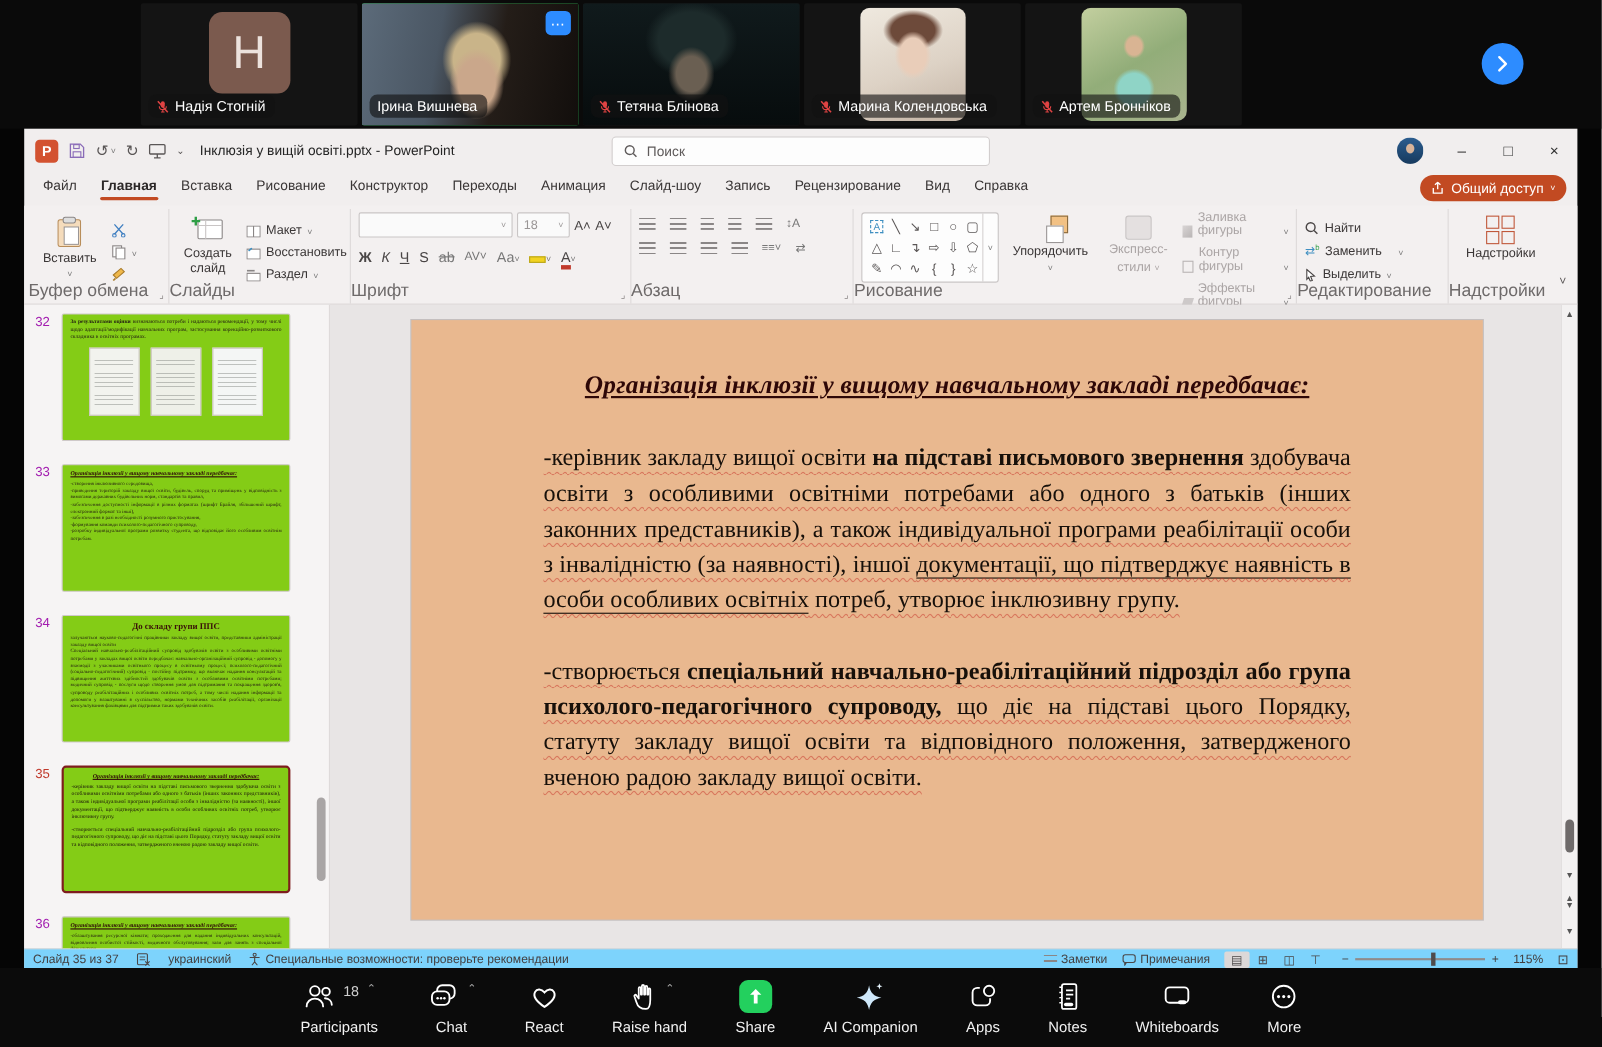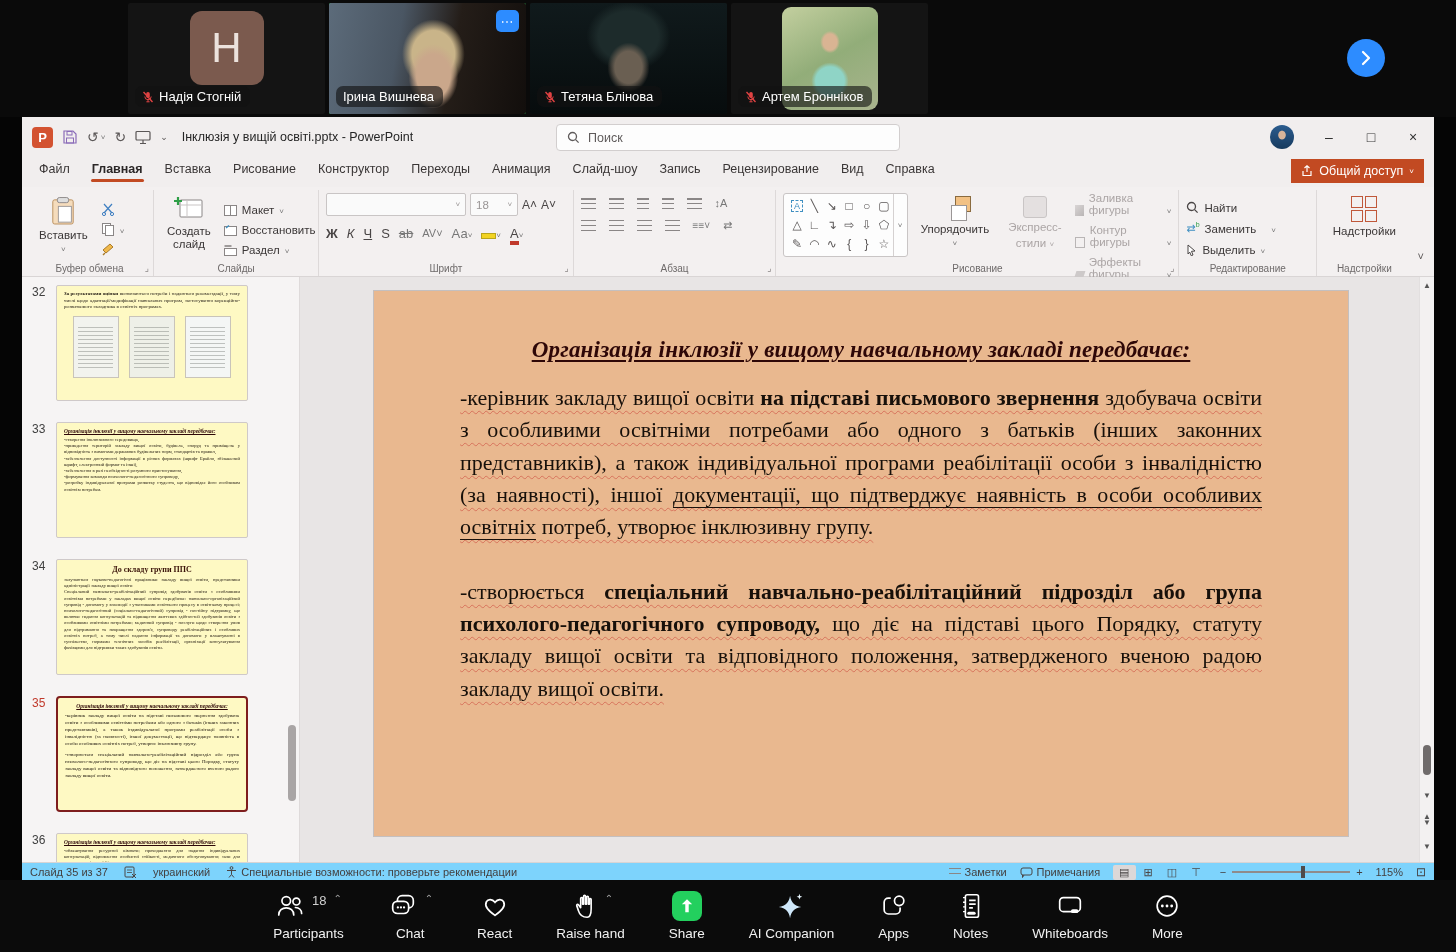--- a/index.html
+++ b/index.html
@@ -52,26 +52,26 @@
   .tb-right{position:absolute;right:0;top:0;height:40px;display:flex;align-items:center}
   .tb-avatar{width:24px;height:24px;border-radius:50%;margin-right:14px;
       background:radial-gradient(6px 7px at 50% 42%,#d8b49a 0 55%,rgba(0,0,0,0) 70%),linear-gradient(#2c5d8f,#173a5e)}
   .winbtn{width:42px;height:40px;display:flex;align-items:center;justify-content:center;color:#333;font-size:14px}
 
   .menubar{height:30px;display:flex;align-items:flex-start;padding:0 6px;position:relative}
   .tab{padding:5px 11px;font-size:12.5px;color:#3a3636;position:relative;cursor:pointer}
   .tab.active{font-weight:700;color:#2b2727}
   .tab.active::after{content:"";position:absolute;left:10px;right:10px;bottom:-1px;height:3px;
       border-radius:2px;background:#c24a22}
-  .share-btn{position:absolute;right:10px;top:2px;height:24px;background:#c24a22;color:#fff;border-radius:0;
+  .share-btn{position:absolute;right:10px;top:2px;height:24px;background:#c24a22;color:#fff;border-radius:12px;
       display:flex;align-items:center;gap:6px;padding:0 10px;font-size:12.5px}
 
   .ribbon{height:90px;background:#f3f0f0;border-bottom:1px solid #d9d5d5;display:flex;padding:3px 2px 0 4px;box-sizing:border-box}
   .rgroup{position:relative;border-right:1px solid #ddd9d9;padding:3px 7px 17px;display:flex;gap:7px}
-  .rgroup-label{position:absolute;bottom:2px;left:0;right:0;text-align:center;font-size:10px;color:#6e6a6a}
+  .rgroup-label{position:absolute;bottom:2px;left:0;right:0;text-align:left;font-size:16px;color:#6e6a6a}
   .launcher{position:absolute;bottom:3px;right:4px;font-size:9px;color:#8a8686}
   .bigbtn{display:flex;flex-direction:column;align-items:center;justify-content:flex-start;gap:3px;
       padding:3px 6px;border-radius:3px;font-size:11.5px;color:#3b3737;text-align:center;line-height:1.15}
   .smallcol{display:flex;flex-direction:column;justify-content:space-between;padding:3px 0}
   .sbtn{display:flex;align-items:flex-end;gap:5px;font-size:11.5px;color:#3b3737;height:20px}
   .sbtn .chev{font-size:8px;color:#777}
   .combo{border:1px solid #c9c5c5;background:#fafafa;height:21px;border-radius:2px;color:#9a9696;
       display:flex;align-items:center;justify-content:space-between;padding:0 5px;font-size:11.5px}
   .fontrow{display:flex;align-items:center;gap:9px;height:26px;font-size:13px;color:#4a4646}
   .fontrow .fx{cursor:pointer}
@@ -88,23 +88,23 @@
   .arrange-ic i.b{left:9px;top:9px;background:#fff;border-color:#9a9696}
   .addins-ic{display:grid;grid-template-columns:12px 12px;gap:2px}
   .addins-ic i{width:12px;height:12px;border:1.5px solid #c0583a;box-sizing:border-box}
   .ribbon-chev{align-self:flex-end;margin:0 8px 14px 6px;color:#5a5656;font-size:11px}
 
   
   .pptbody{position:relative;height:585px;display:flex}
   .thumb-panel{position:relative;width:278px;background:#f6f4f4;border-right:1px solid #dedada;
       overflow:hidden;padding-top:8px;box-sizing:border-box}
   .thumb-row{display:flex;margin:0 0 21px 0}
-  .thumb-num{width:34px;text-align:left;padding-left:10px;font-size:12px;color:#404040;box-sizing:border-box}
+  .thumb-num{width:34px;text-align:left;padding-left:10px;font-size:12px;color:#a21caf;box-sizing:border-box}
   .thumb-num.sel{color:#c0392b}
-  .thumb-box{width:192px;height:116px;background:#fef9c3;border:1px solid #cfc9c9;border-radius:2px;
+  .thumb-box{width:208px;height:116px;background:#84cc16;border:1px solid #cfc9c9;border-radius:2px;
       overflow:hidden;position:relative;box-sizing:border-box;padding:5px 7px}
   .thumb-box.selected{border:2.5px solid #7e1d1d;border-radius:4px}
   .mini-head{font-family:"Liberation Serif",serif;font-size:5px;color:#211a12;text-align:justify;line-height:1.3}
   .mini-head b{font-weight:bold}
   .mini-imgs{display:flex;gap:10px;justify-content:center;margin-top:5px}
   .mini-img{width:44px;height:60px;background:#f2f3ee;border:1px solid #c9c4ba;
       background-image:repeating-linear-gradient(rgba(90,95,90,.35) 0 .8px,rgba(0,0,0,0) .8px 4px);
       background-size:80% 70%;background-repeat:no-repeat;background-position:50% 60%}
   .mini-img.m2{background-color:#eef0e8}
   .mini-img.m3{background-color:#f4f6f5}
@@ -116,21 +116,21 @@
       text-align:justify;margin:0 0 4px}
   .panel-scroll{position:absolute;right:2px;top:0;bottom:0;width:10px}
   .panel-scroll .thumb{position:absolute;left:1px;width:8px;height:76px;top:448px;background:#a9a5a5;border-radius:4px}
 
   .editor{position:relative;flex:1;background:#e8e5e5;overflow:hidden}
   .slide{position:absolute;left:74px;top:14px;width:974px;height:545px;background:#e9b88f;
       box-shadow:0 0 0 1px #c4bfbf}
   .slide-title{font-family:"Liberation Serif",serif;font-size:23px;font-weight:bold;font-style:italic;
       color:#2e0707;text-align:center;margin-top:46px;text-decoration:underline;
       text-decoration-thickness:1.5px;text-underline-offset:3px;letter-spacing:.2px}
-  .slide-text{padding:0 86px;margin-top:19px}
+  .slide-text{padding:0 120px;margin-top:37px}
   .slide-p{font-family:"Liberation Serif",serif;font-size:22px;color:#17100a;line-height:1.47;
       text-align:justify;margin:0 0 32px;
       text-decoration-line:underline;text-decoration-style:wavy;text-decoration-color:rgba(200,55,45,.5);
       text-decoration-thickness:1px;text-underline-offset:4.5px}
   .slide-p .b{font-weight:bold}
   .slide-p .u{border-bottom:1.5px solid #17100a}
 
   .vscroll{position:absolute;right:0;top:0;bottom:0;width:14px;background:#f3f1f1;border-left:1px solid #e2dfdf;
       font-size:8px;color:#555;text-align:center}
   .vs-up{position:absolute;top:4px;left:0;right:0}
@@ -187,20 +187,31 @@
       </div>
       <div class="tile">
         <div class="vbg bg-tetiana"></div>
         <div class="name-label">
           <svg class="ic" width="12" height="12" viewBox="0 0 12 12">
             <rect x="4.2" y="1" width="3.6" height="6" rx="1.8" fill="#e04343"></rect>
             <path d="M2.8 5.5a3.2 3.2 0 0 0 6.4 0M6 8.7v2M4.4 10.8h3.2" stroke="#e04343" stroke-width="1" fill="none"></path>
             <path d="M1.5 1l9 10" stroke="#e04343" stroke-width="1.4"></path>
           </svg>
           <span>Тетяна Блінова</span>
+        </div>
+      </div>
+      <div class="tile">
+        <div class="photo bg-maryna"></div>
+        <div class="name-label">
+          <svg class="ic" width="12" height="12" viewBox="0 0 12 12">
+            <rect x="4.2" y="1" width="3.6" height="6" rx="1.8" fill="#e04343"></rect>
+            <path d="M2.8 5.5a3.2 3.2 0 0 0 6.4 0M6 8.7v2M4.4 10.8h3.2" stroke="#e04343" stroke-width="1" fill="none"></path>
+            <path d="M1.5 1l9 10" stroke="#e04343" stroke-width="1.4"></path>
+          </svg>
+          <span>Марина Колендовська</span>
         </div>
       </div>
       <div class="tile">
         <div class="photo bg-artem"></div>
         <div class="name-label">
           <svg class="ic" width="12" height="12" viewBox="0 0 12 12">
             <rect x="4.2" y="1" width="3.6" height="6" rx="1.8" fill="#e04343"></rect>
             <path d="M2.8 5.5a3.2 3.2 0 0 0 6.4 0M6 8.7v2M4.4 10.8h3.2" stroke="#e04343" stroke-width="1" fill="none"></path>
             <path d="M1.5 1l9 10" stroke="#e04343" stroke-width="1.4"></path>
           </svg>

